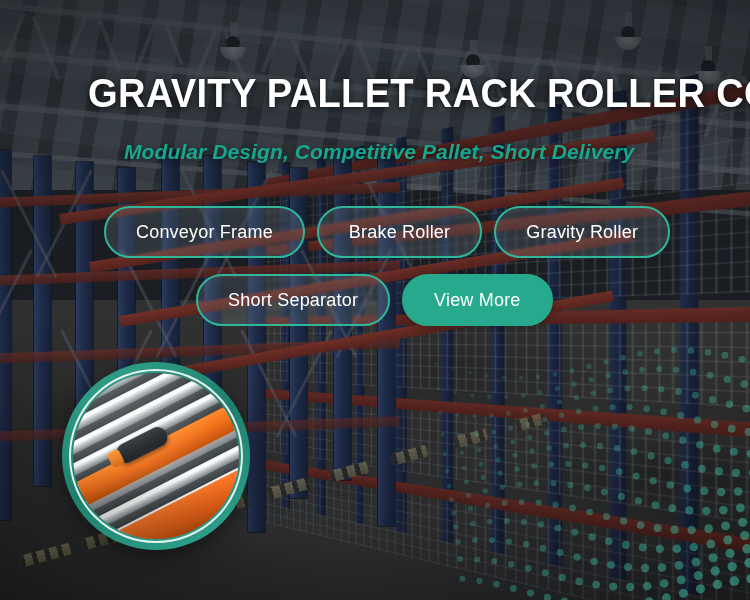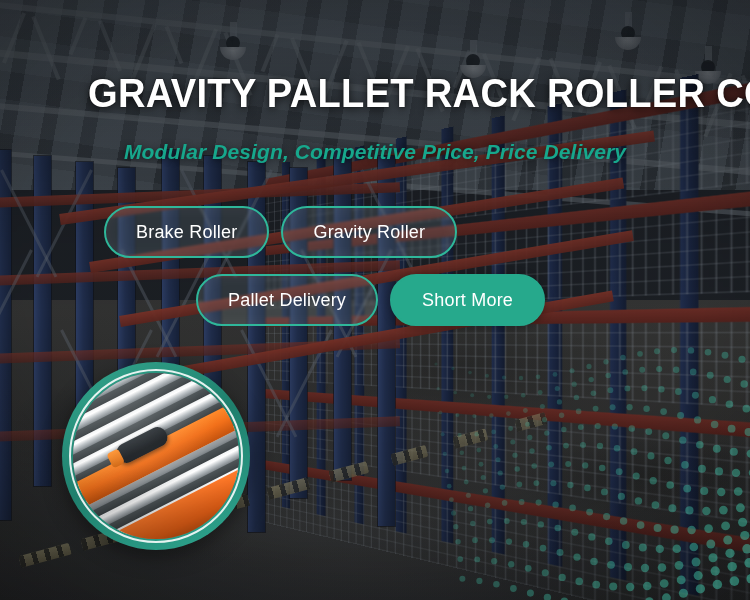--- a/index.html
+++ b/index.html
@@ -605,30 +605,31 @@
         <circle cx="253.4" cy="247.3" r="4.55" fill="#3fbfa4" opacity="0.60"></circle>
         <circle cx="270.4" cy="242.8" r="4.64" fill="#3fbfa4" opacity="0.62"></circle>
         <circle cx="287.4" cy="238.5" r="4.73" fill="#3fbfa4" opacity="0.63"></circle>
         <circle cx="304.4" cy="235.1" r="4.82" fill="#3fbfa4" opacity="0.64"></circle>
         <circle cx="321.4" cy="232.8" r="4.92" fill="#3fbfa4" opacity="0.66"></circle>
       </g>
   </svg>
 
   <div class="title">GRAVITY PALLET RACK ROLLER CONVEYOR</div>
 
-  <div class="subtitle">Modular Design, Competitive Price, Price Delivery</div>
+  <div class="subtitle">Modular Design, Competitive Pallet, Short Delivery</div>
 
   <div class="pills">
     <div class="pillRow r1">
+      <div class="pill">Conveyor Frame</div>
       <div class="pill">Brake Roller</div>
       <div class="pill">Gravity Roller</div>
     </div>
     <div class="pillRow r2">
-      <div class="pill">Pallet Delivery</div>
-      <div class="pill solid">Short More</div>
+      <div class="pill">Short Separator</div>
+      <div class="pill solid">View More</div>
     </div>
   </div>
 
   <div class="circleWrap">
     <div class="ringOuter"></div>
     <div class="photoDisc">
       <div class="rollerArt" id="rollerArt">
           <div class="gap" style="top: 44px; transform: rotate(-27deg);"></div>
           <div class="rl" style="top: 53px; transform: rotate(-27deg);"></div>
           <div class="gap" style="top: 66px; transform: rotate(-27deg);"></div>

